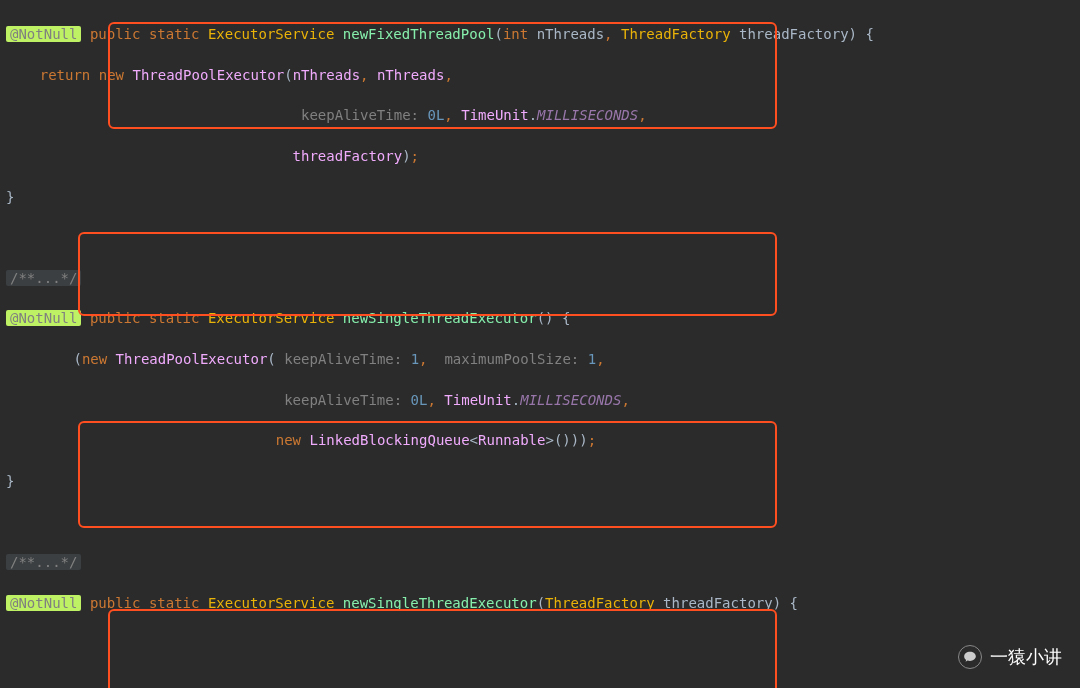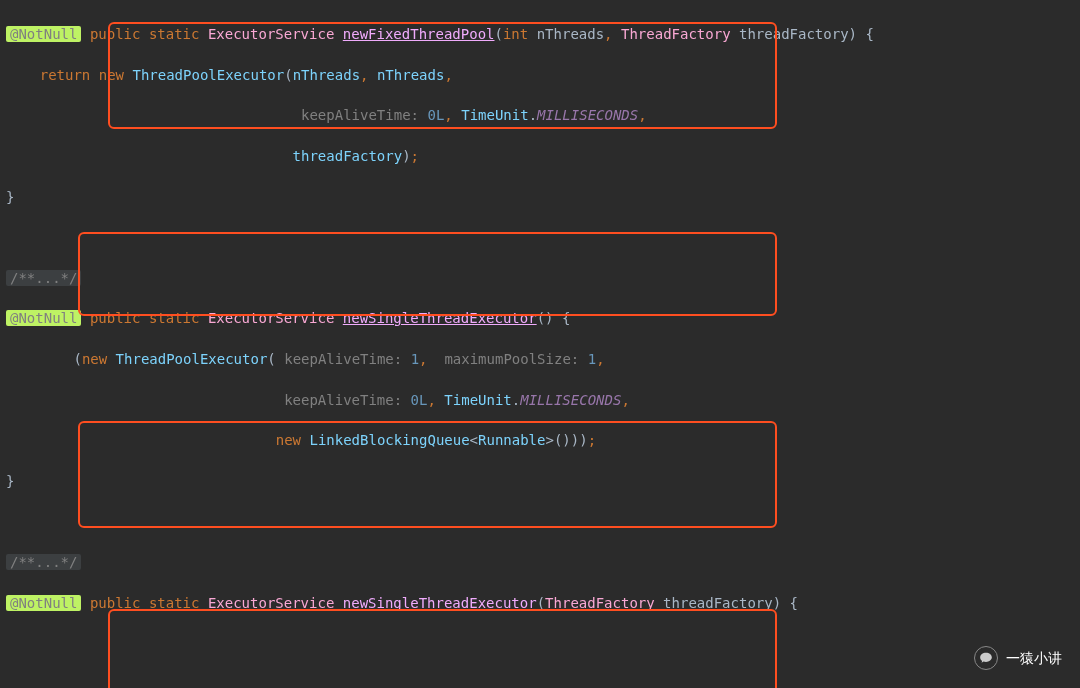--- a/index.html
+++ b/index.html
@@ -14,25 +14,25 @@
     height: 688px;
     overflow: hidden;
     position: relative;
   }
   .code {
     padding: 4px 6px;
     white-space: pre;
   }
   .line { display:block; }
   .kw { color:#CC7832; }
-  .ret { color:#f9a8d4; }
-  .mname { color:#f0abfc;text-decoration:underline; }
+  .ret { color:#eab308; }
+  .mname { color:#86efac; }
   .param { color:#A9B7C6; }
   .int { color:#CC7832; }
-  .plain { color:#7dd3fc; }
+  .plain { color:#f0abfc; }
   .num { color:#6897BB; }
   .hint { color:#808080; font-style: normal; }
   .italic-const { color:#9876AA; font-style: italic; }
   .annot-box { background:#bef264; color:#808080; padding:0 4px; border-radius:2px; }
   .fold { background:#3C3F41; color:#808080; padding:0 4px; border-radius:2px; }
   .punc { color:#A9B7C6; }
   .punc-orange { color:#CC7832; }
 
   .hlbox {
     position:absolute;
@@ -47,21 +47,21 @@
 
   .watermark {
     position:absolute;
     right:18px;
     bottom:18px;
     display:flex;
     align-items:center;
     gap:8px;
     color:#fff;
     font-family: "PingFang SC", "Microsoft YaHei", sans-serif;
-    font-size:14px;
+    font-size:18px;
   }
   .watermark .bubble {
     width:22px; height:22px; border-radius:50%;
     background:#2B2B2B; border:1px solid #888;
     display:flex; align-items:center; justify-content:center;
   }
   .watermark .bubble svg { width:14px; height:14px; fill:#ccc; }
 </style>
 </head>
 <body>

